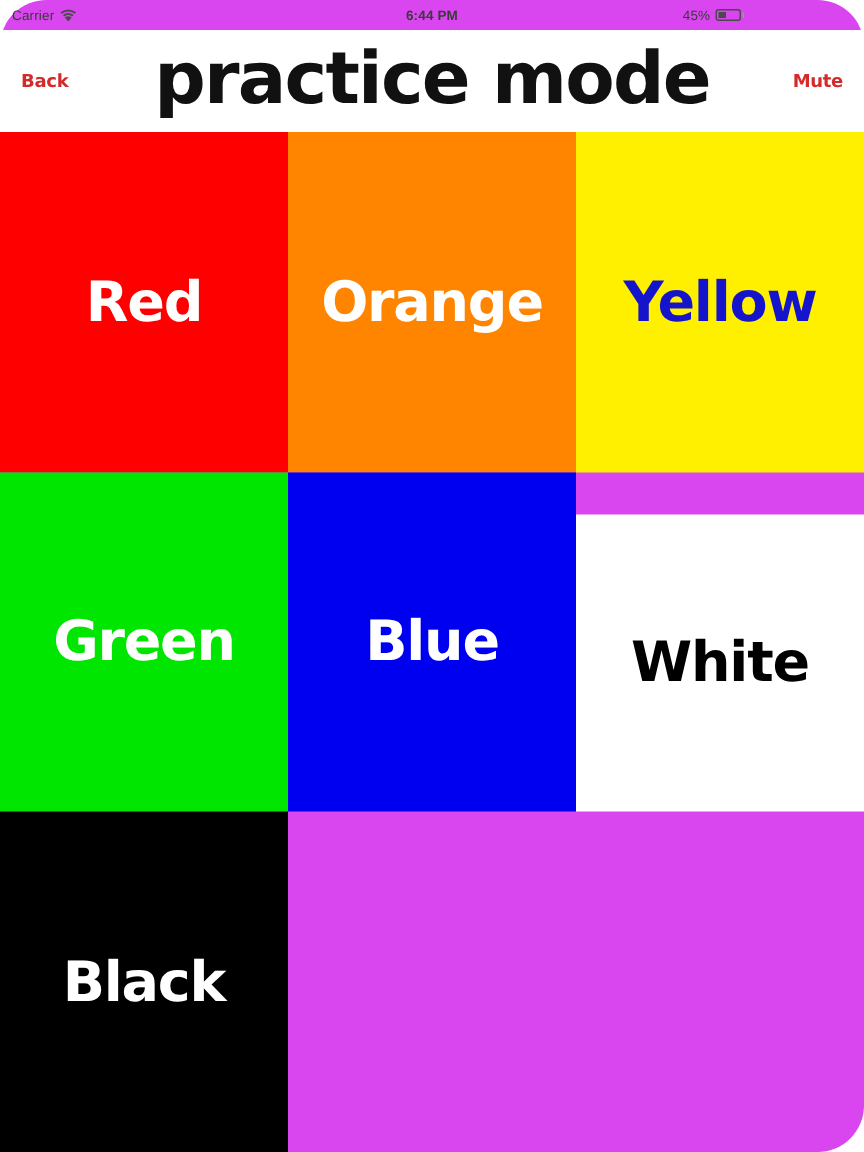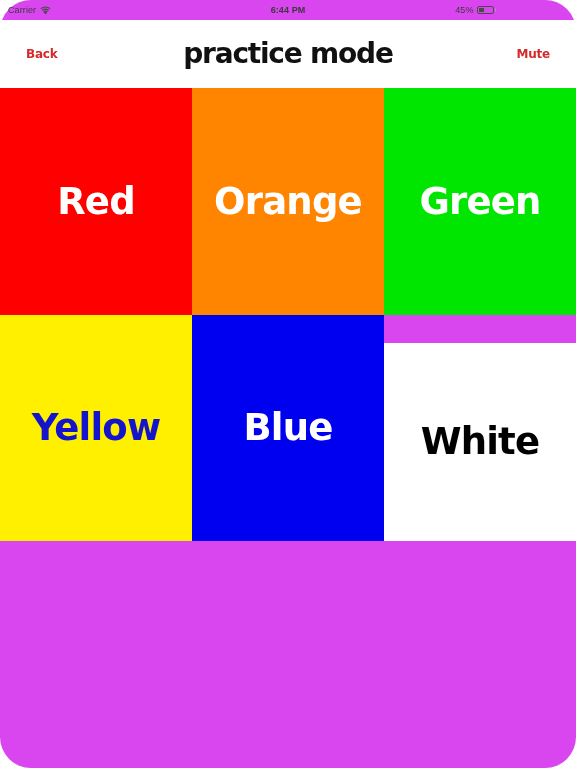--- a/index.html
+++ b/index.html
@@ -60,21 +60,21 @@
   }
 
   
   .nav-bar {
     flex:0 0 68px;
     height:68px;
     position:relative;
     display:flex;
     align-items:center;
     justify-content:space-between;
-    padding:0 24px;
+    padding:0 12px;
     background:#ffffff;
   }
   .nav-btn {
     font-family:"DejaVu Sans", sans-serif;
     font-size:12px;
     font-weight:bold;
     color:#D42A2A;
     letter-spacing:-0.2px;
     background:none;
     border:none;
@@ -82,21 +82,21 @@
     padding:4px 2px;
     white-space:nowrap;
   }
   .nav-title {
     position:absolute;
     left:0; right:0;
     top:50%;
     transform:translateY(-52%);
     text-align:center;
     font-family:"DejaVu Sans", sans-serif;
-    font-size:28px;
+    font-size:48px;
     font-weight:bold;
     color:#111111;
     letter-spacing:-1.2px;
     pointer-events:none;
   }
 
   
   .color-grid {
     flex:1 1 auto;
     display:grid;
@@ -155,27 +155,30 @@
     <button class="nav-btn" style="color: rgb(212, 42, 42);">Mute</button>
   </div>
 
   <div class="color-grid" id="color-grid">
       <div class="color-cell" style="background: rgb(255, 0, 0);">
         <span class="cell-label" style="color: rgb(255, 255, 255); text-align: center;">Red</span>
       </div>
       <div class="color-cell" style="background: rgb(255, 132, 0);">
         <span class="cell-label" style="color: rgb(255, 255, 255);">Orange</span>
       </div>
+      <div class="color-cell" style="background: rgb(255, 240, 0);">
+        <span class="cell-label" style="color: rgb(20, 20, 204);">Yellow</span>
+      </div>
       <div class="color-cell" style="background: rgb(0, 230, 0);">
         <span class="cell-label" style="color: rgb(255, 255, 255);">Green</span>
-      </div>
-      <div class="color-cell" style="background: rgb(255, 240, 0);">
-        <span class="cell-label" style="color: rgb(20, 20, 204);">Yellow</span>
       </div>
       <div class="color-cell" style="background: rgb(0, 0, 240);">
         <span class="cell-label" style="color: rgb(255, 255, 255);">Blue</span>
       </div>
       <div class="color-cell" style="background: rgb(255, 255, 255); margin-top: 28px;">
         <span class="cell-label" style="color: rgb(0, 0, 0);">White</span>
       </div>
+      <div class="color-cell" style="background: rgb(0, 0, 0);">
+        <span class="cell-label" style="color: rgb(255, 255, 255);">Black</span>
+      </div>
     </div>
 
 </div>
 
 </body></html>

